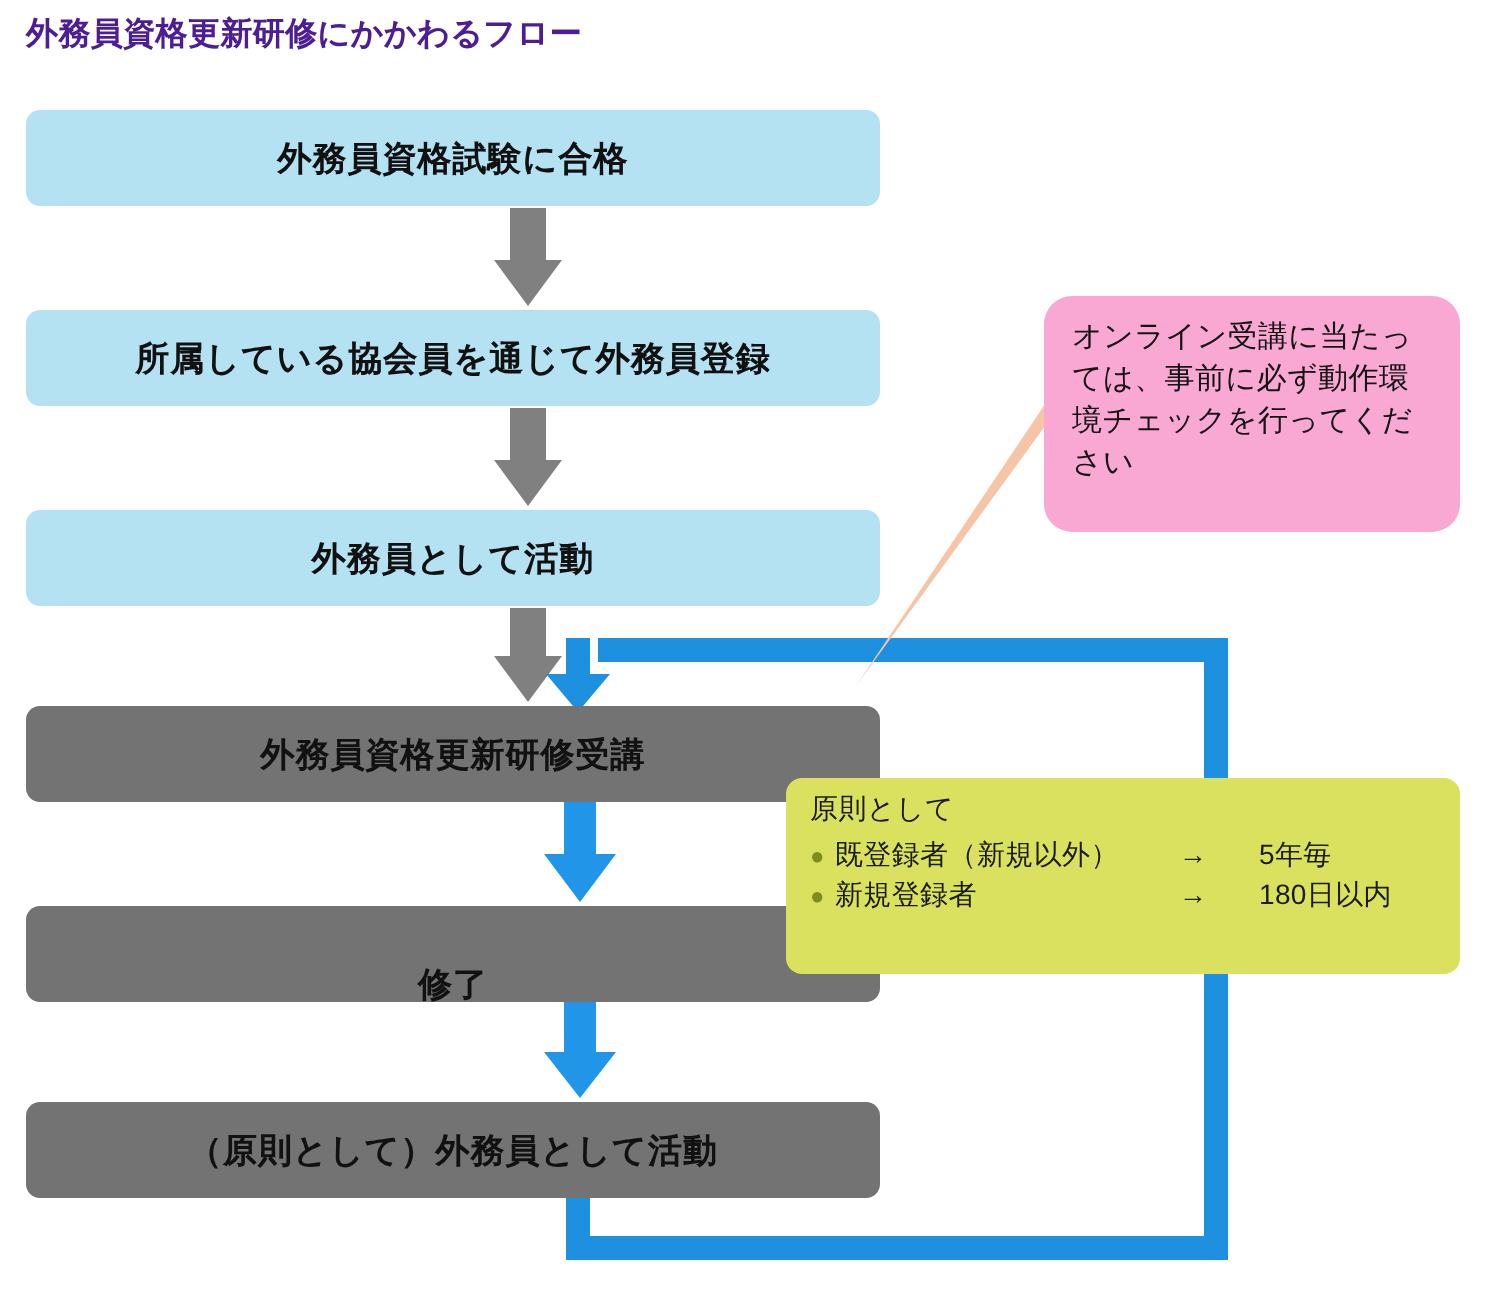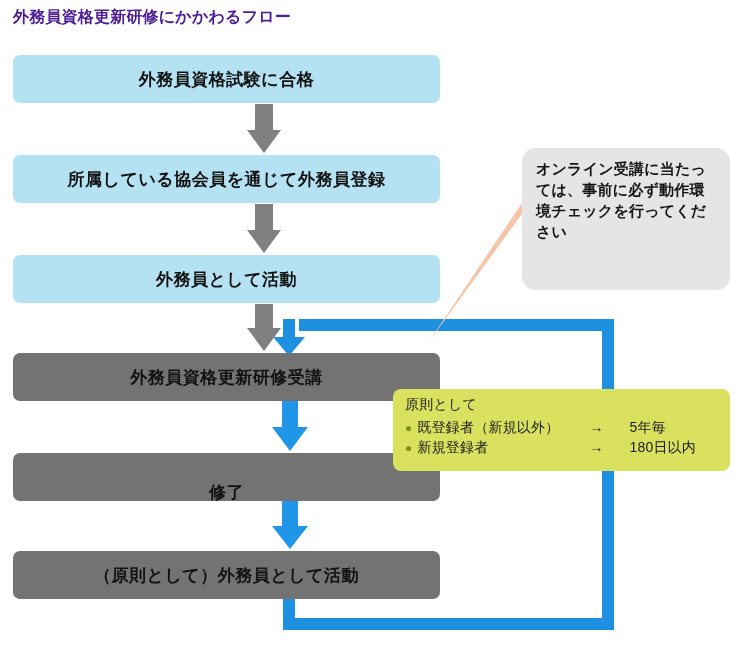--- a/index.html
+++ b/index.html
@@ -53,39 +53,38 @@
   #box5{top:453px;align-items:flex-end;}
   #box6{top:551px;}
 
   
   #arrows{position:absolute;left:0;top:0;width:750px;height:654px;pointer-events:none;}
 
   
   #callout{
     position:absolute;
     left:522px; top:148px;
-    width:208px; height:142px;
-    background:#e5e5e5;
+    width:208px; height:118px;
+    background:#f9a8d4;
     border-radius:14px;
     box-sizing:border-box;
     padding:10px 12px 8px 14px;
-    font-weight:bold;
   }
   #callout .ctext{
     font-size:15px;
     color:#141414;
     line-height:1.40;
     letter-spacing:0.2px;
   }
 
   
   #note{
     position:absolute;
     left:393px; top:389px;
-    width:337px; height:82px;
+    width:337px; height:98px;
     background:#d9e15e;
     border-radius:8px;
     box-sizing:border-box;
     padding:7px 10px 6px 12px;
   }
   #note .nhead{
     font-size:14px;
     color:#1a1a1a;
     line-height:1.25;
     margin-bottom:3px;

